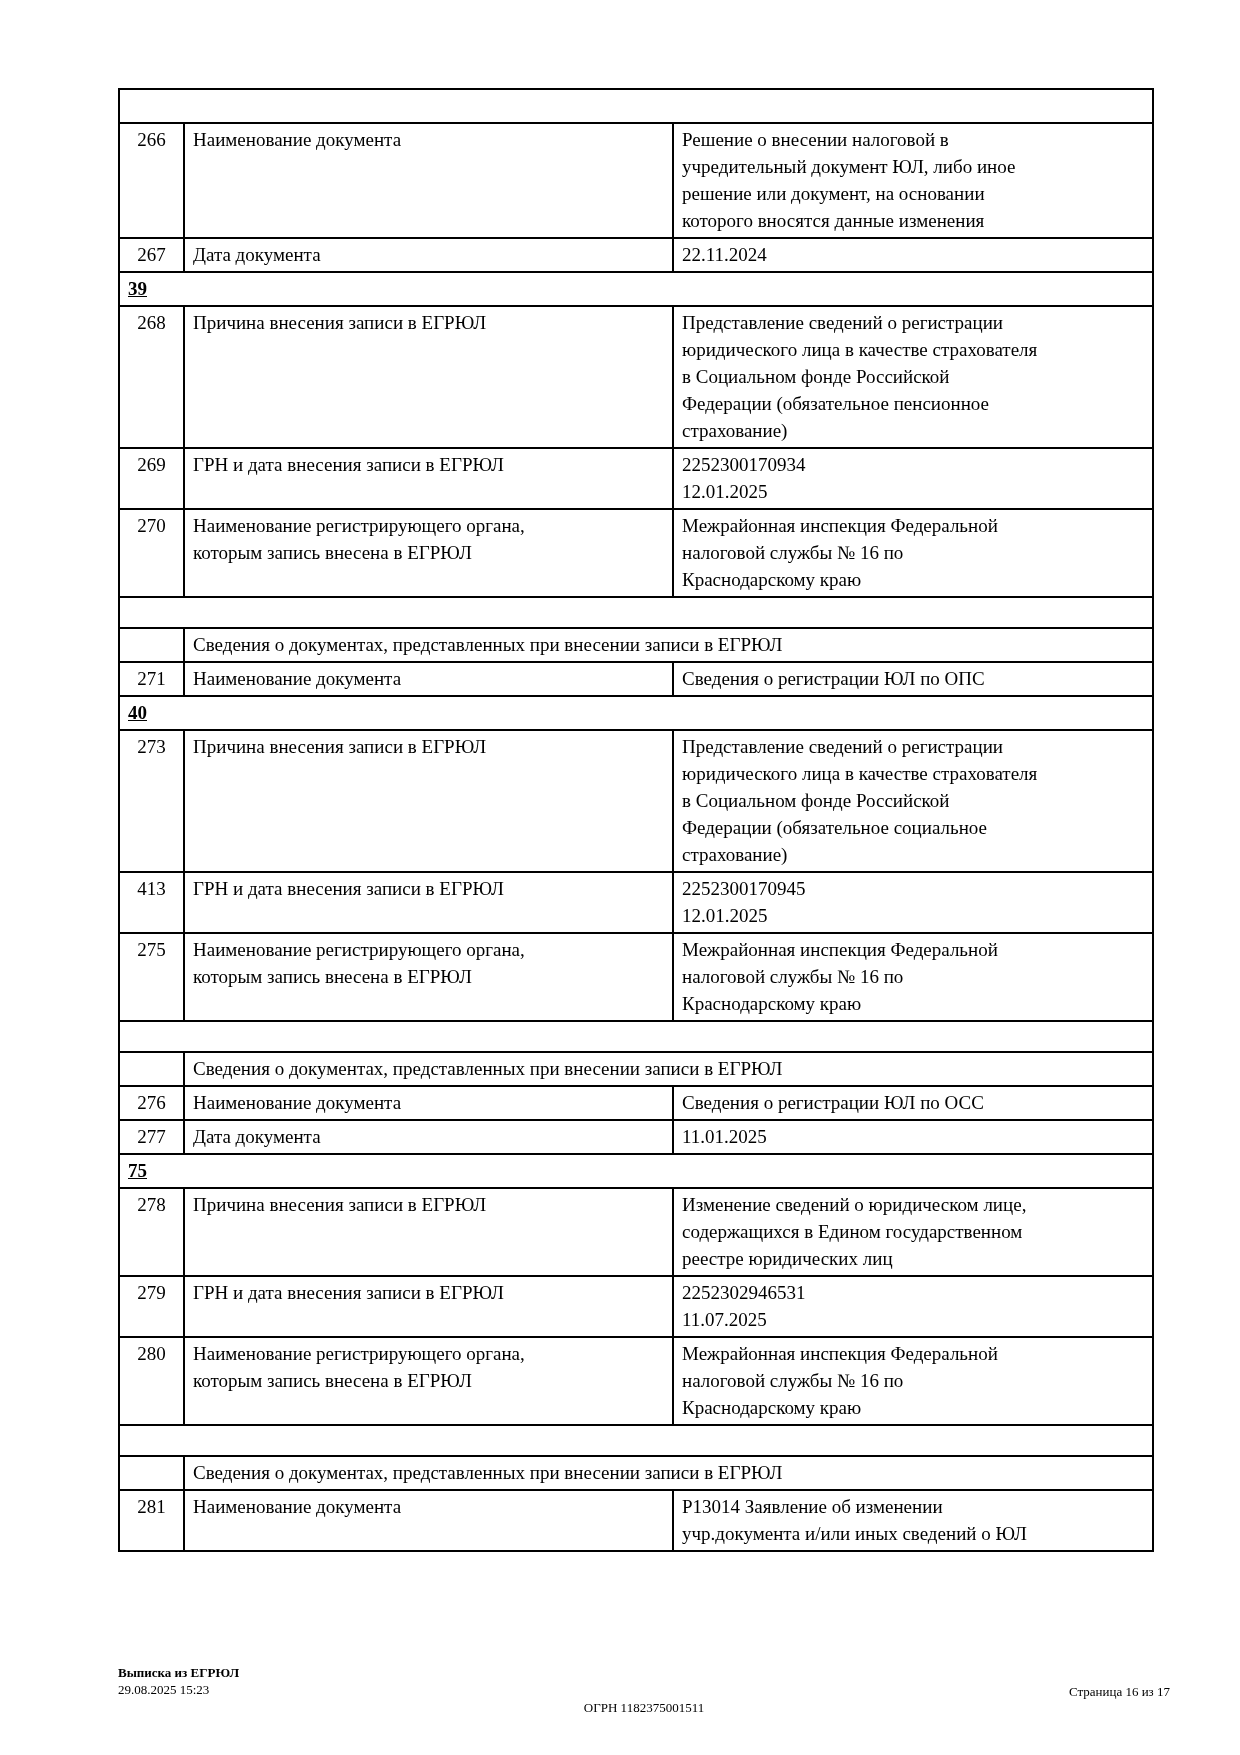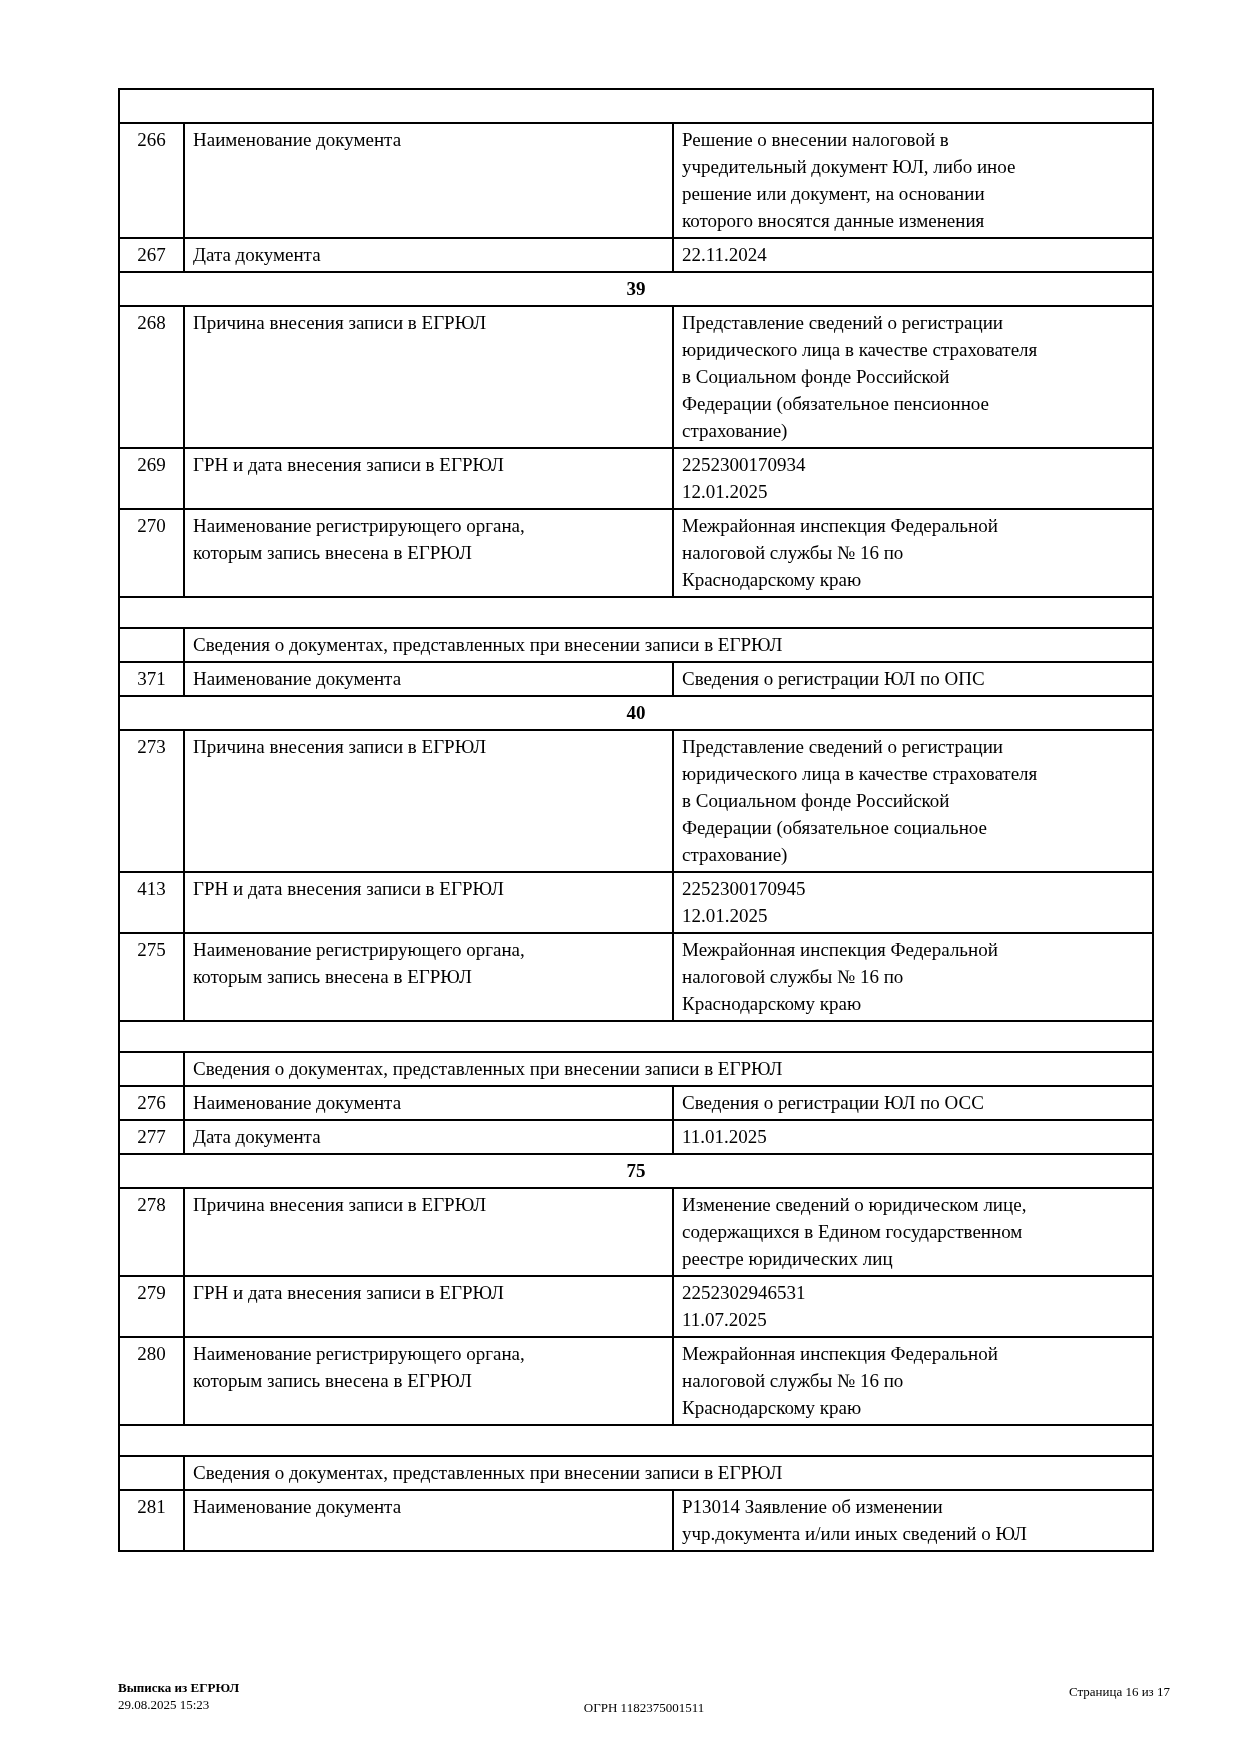--- a/index.html
+++ b/index.html
@@ -30,36 +30,36 @@
     white-space: pre-line;
     overflow: hidden;
     word-wrap: break-word;
   }
   td.num {
     text-align: center;
     padding-left: 2px;
     padding-right: 2px;
   }
   td.section {
-    text-align: center;
     font-weight: bold;
+    text-decoration: underline;
   }
   td.docs-header { padding-top: 4px; padding-bottom: 4px; }
   td.spacer { height: 24px; padding: 0; }
   td.top-spacer { height: 27px; padding: 0; }
 
   .footer {
     position: absolute;
     left: 118px;
     top: 1664px;
     width: 1052px;
     font-size: 13px;
     line-height: 17px;
   }
-  .footer-left { position: absolute; left: 0; top: 15px; }
+  .footer-left { position: absolute; left: 0; top: 0; }
   .footer-doc-type { font-weight: bold; }
   .footer-center {
     position: absolute;
     left: 0;
     right: 0;
     top: 35px;
     text-align: center;
   }
   .footer-right {
     position: absolute;
@@ -123,21 +123,21 @@
 Краснодарскому краю</td>
   </tr>
         <tr>
     <td class="spacer" colspan="3"></td>
   </tr>
         <tr>
     <td class="num"></td>
     <td class="docs-header" colspan="2">Сведения о документах, представленных при внесении записи в ЕГРЮЛ</td>
   </tr>
         <tr>
-    <td class="num">371</td>
+    <td class="num">271</td>
     <td class="label">Наименование документа</td>
     <td class="value">Сведения о регистрации ЮЛ по ОПС</td>
   </tr>
         <tr>
     <td class="section" colspan="3">40</td>
   </tr>
         <tr>
     <td class="num">273</td>
     <td class="label">Причина внесения записи в ЕГРЮЛ</td>
     <td class="value">Представление сведений о регистрации

